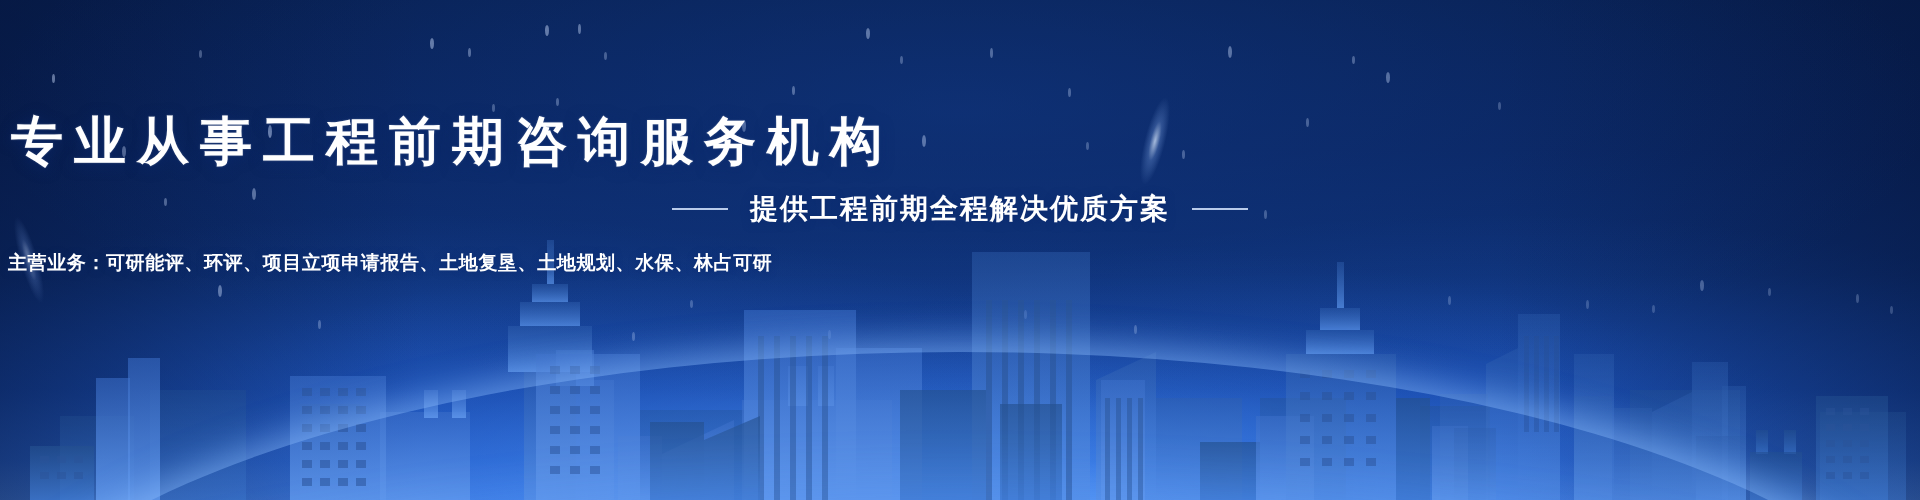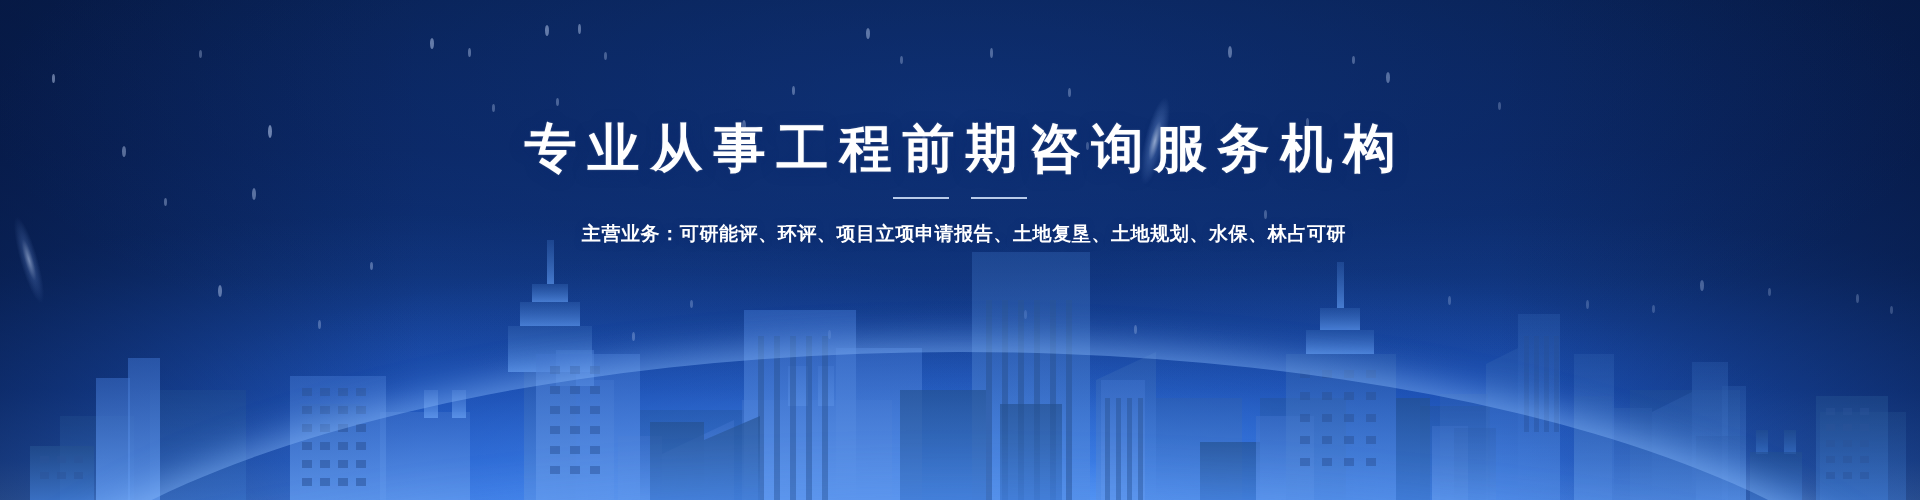--- a/index.html
+++ b/index.html
@@ -81,23 +81,22 @@
     width: 2000px; height: 360px;
     border-radius: 50% 50% 0 0 / 100% 100% 0 0;
     box-shadow: 0 0 34px 10px rgba(140,190,255,0.55);
     background: radial-gradient(ellipse 60% 60% at 50% 100%, rgba(255,255,255,0.6) 0%, rgba(255,255,255,0) 60%);
     pointer-events: none;
   }
 
   
   .content {
     position: absolute;
-    left: 0; top: 11px;
+    left: 0; top: 4px;
     width: 1920px;
-    text-align: center;
   }
   .headline {
     margin-top: 108px;
     color: #ffffff;
     font-size: 52px;
     font-weight: bold;
     letter-spacing: 11px;
     text-indent: 11px;
     line-height: 1.12;
     text-shadow: 0 2px 14px rgba(10,40,110,0.75), 0 0 2px rgba(255,255,255,0.35);
@@ -422,19 +421,20 @@
   </div>
 
   <div class="horizon"></div>
   <div class="horizon-line"></div>
 
   <div class="content">
     <div class="headline">专业从事工程前期咨询服务机构</div>
 
     <div class="sub-row">
       <span class="rule"></span>
+      <span class="subtitle">提供工程前期全程解决优质方案</span>
       <span class="rule"></span>
     </div>
 
     <div class="biz">主营业务：可研能评、环评、项目立项申请报告、土地复垦、土地规划、水保、林占可研</div>
   </div>
 
 </div>
 
 </body></html>

